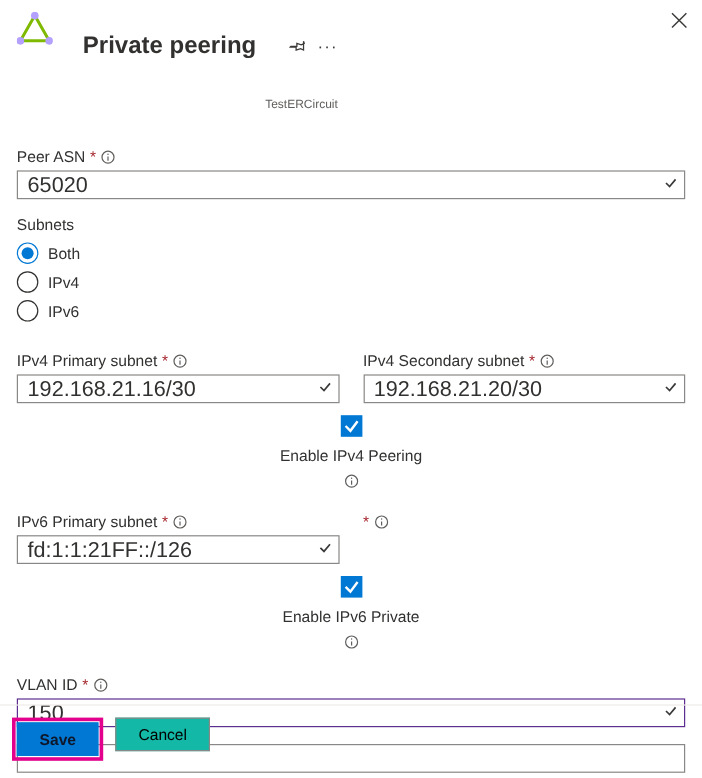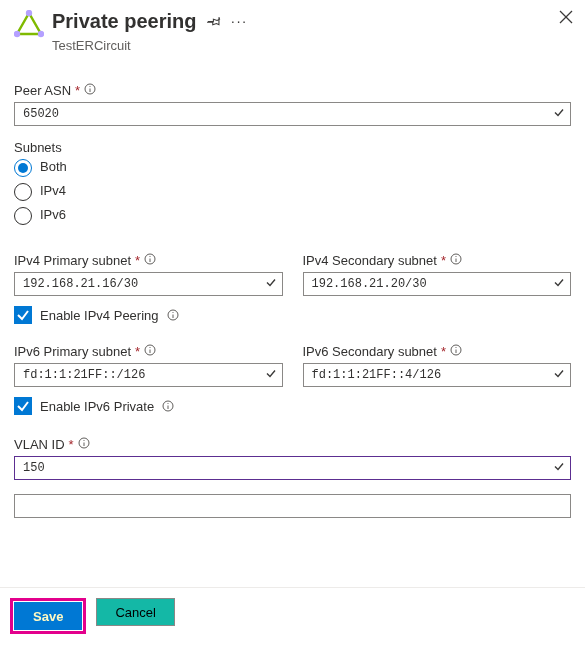--- a/index.html
+++ b/index.html
@@ -21,64 +21,64 @@
     width: 585px;
     height: 648px;
     background: #fff;
     position: relative;
     padding: 8px 14px 0 14px;
   }
   .header { display:flex; align-items:flex-start; }
   .logo-wrap { width:30px; height:30px; margin-top:2px; margin-right:8px; flex:none; }
   .titles { display:flex; flex-direction:column; }
   .title-row { display:flex; align-items:center; gap:10px; }
-  h1 { font-size:20px; font-weight:600; margin:0; line-height:26px; }
-  .sub { font-size:13px; color:var(--text-sub); margin-top:4px;}
+  h1 { font-size:20px; font-weight:600; margin:17px; line-height:26px; }
+  .sub { font-size:10px; color:var(--text-sub); margin-top:14px;text-align:right;}
   .hicon { color:#3b3a39; display:inline-flex; align-items:center; }
   .hicon svg { width:14px; height:14px; display:block; }
   .close { position:absolute; top:10px; right:12px; cursor:pointer; }
   .close svg{ width:14px; height:14px; }
   .content { padding-top:30px; }
-  .label { font-size:13px; color:var(--text); margin-bottom:4px; display:flex; align-items:flex-start; gap:4px;}
+  .label { font-size:13px; color:var(--text); margin-bottom:4px; display:flex; align-items:center; gap:4px;}
   .req { color:var(--required); }
   .info-icon { display:inline-flex; }
   .info-icon svg{ width:12px; height:12px; color:#605e5c;}
   .field { position:relative; }
   .input {
     width:100%;
     height:24px;
     border:1px solid var(--border);
     padding: 2px 24px 2px 8px;
-    font-size:12px;
-    font-family:Liberation Mono, monospace;
+    font-size:18px;
+    font-family:Liberation Sans, sans-serif;
     color:var(--text);
     background:#fff;
     line-height:18px;
   }
   .input.has-chevron { }
   .chev { position:absolute; right:6px; top:50%; transform:translateY(-50%); pointer-events:none;}
   .chev svg{ width:12px; height:12px; color:#3b3a39;}
   .chev-check svg{ color:#3b3a39; }
   .section-gap { margin-top:14px; }
   
   .radios { margin-top:4px; }
-  .radio-row { display:flex; gap:8px; height:24px; cursor:pointer;}
+  .radio-row { display:flex; align-items:center; gap:8px; height:24px; cursor:pointer;}
   .radio {
     width:18px; height:18px; border-radius:50%;
     border:1px solid var(--text); position:relative; flex:none;
   }
   .radio.checked { border-color:var(--primary);}
   .radio.checked::after{
     content:""; position:absolute; width:10px; height:10px; border-radius:50%;
     background:var(--primary); top:50%; left:50%; transform:translate(-50%,-50%);
   }
   .two-col { display:flex; gap:20px; }
   .two-col .col { flex:1; min-width:0; }
   
-  .check-row { display:flex; align-items:center; gap:8px; margin-top:10px; cursor:pointer; }
+  .check-row { display:flex; align-items:center; gap:8px; margin-top:10px; cursor:pointer;flex-direction:column; }
   .check {
     width:18px; height:18px; background:var(--primary); flex:none;
     display:flex; align-items:center; justify-content:center;
   }
   .check svg{ width:14px; height:14px; color:#fff; }
   .vlan-input { border-color: var(--focus);}
   
   .footer {
     position:absolute; left:0; right:0; bottom:0;
     border-top:1px solid #edebe9;
@@ -86,21 +86,21 @@
     display:flex; gap:10px;
   }
   .btn {
     height:28px;
     font-size:13px; font-family:inherit;
     padding:0 18px; cursor:pointer;
     border:1px solid var(--border);
     background:#14b8a6;
   }
   .btn-primary{
-    background:var(--primary); color:#fef9c3; border-color:var(--primary);
+    background:var(--primary); color:#0f172a; border-color:var(--primary);
     font-weight:600;
   }
   .hl-save {
     border:3px solid var(--hl);
     padding:1px;
     display:inline-block;
     margin-left:-4px;
   }
 </style>
 </head>
@@ -256,35 +256,26 @@
         <input class="input" value="fd:1:1:21FF::/126" style="">
         <span class="chev chev-check">
           <svg viewBox="0 0 12 12" fill="none" stroke="currentColor" stroke-width="1.4">
               <polyline points="2,6 5,9 10,3"></polyline>
             </svg>
         </span>
       </div>
     </div>
     <div class="col">
       <div class="label">
-        <span>IPv6 Secondary subnet</span>
         <span class="req">*</span>
         <span class="info-icon">
           <svg viewBox="0 0 12 12" fill="none" stroke="currentColor" stroke-width="1">
               <circle cx="6" cy="6" r="5"></circle>
               <line x1="6" y1="5.5" x2="6" y2="9"></line>
               <circle cx="6" cy="3.5" r="0.6" fill="currentColor" stroke="none"></circle>
-            </svg>
-        </span>
-      </div>
-      <div class="field">
-        <input class="input" value="fd:1:1:21FF::4/126" style="">
-        <span class="chev chev-check">
-          <svg viewBox="0 0 12 12" fill="none" stroke="currentColor" stroke-width="1.4">
-              <polyline points="2,6 5,9 10,3"></polyline>
             </svg>
         </span>
       </div>
     </div>
   </div>
 
   <div class="check-row">
     <span class="check">
       <svg viewBox="0 0 14 14" fill="none" stroke="currentColor" stroke-width="2">
           <polyline points="2,7 6,11 12,3"></polyline>

